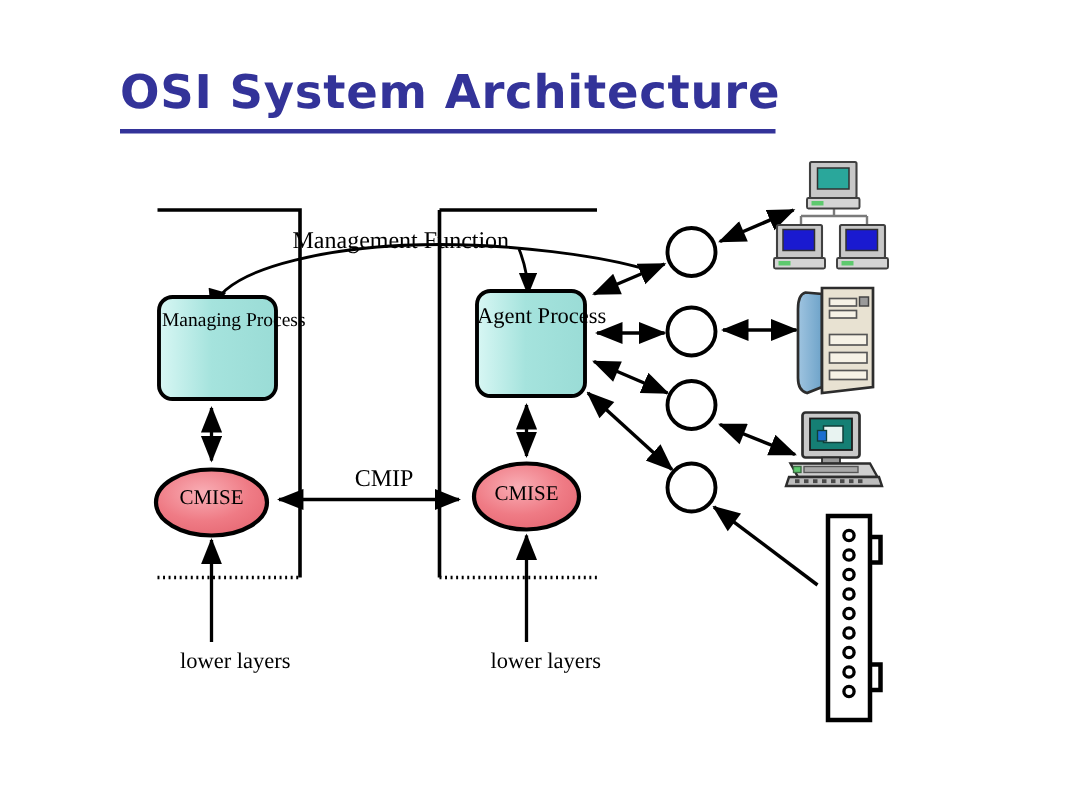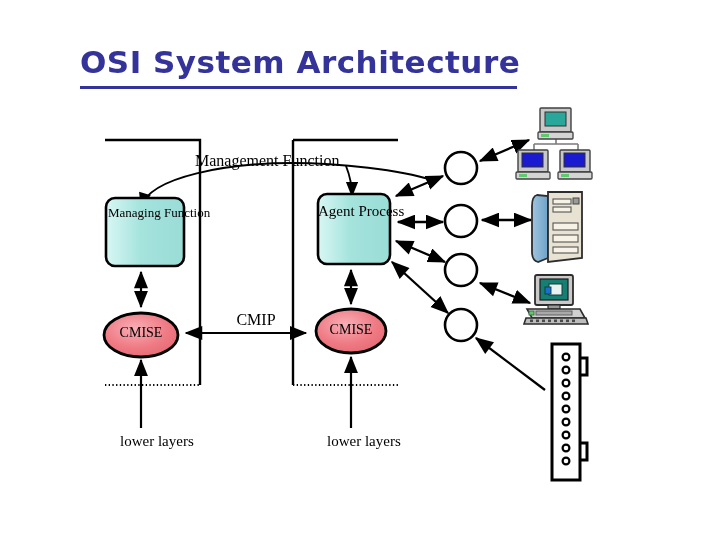--- a/index.html
+++ b/index.html
@@ -321,21 +321,21 @@
         <circle cx="566" cy="422" r="3.4"></circle>
         <circle cx="566" cy="435" r="3.4"></circle>
         <circle cx="566" cy="448" r="3.4"></circle>
         <circle cx="566" cy="461" r="3.4"></circle>
       </g>
     </g>
   </svg>
 
   <div class="lbl" id="lbl-mgmt-function">Management Function</div>
 
-  <div class="lbl" id="lbl-managing-process">Managing Function</div>
+  <div class="lbl" id="lbl-managing-process">Managing Process</div>
 
   <div class="lbl" id="lbl-agent-process">Agent Process</div>
 
   <div class="lbl" id="lbl-cmise-left">CMISE</div>
 
   <div class="lbl" id="lbl-cmise-right">CMISE</div>
 
   <div class="lbl" id="lbl-cmip">CMIP</div>
 
   <div class="lbl" id="lbl-lower-left">lower layers</div>

